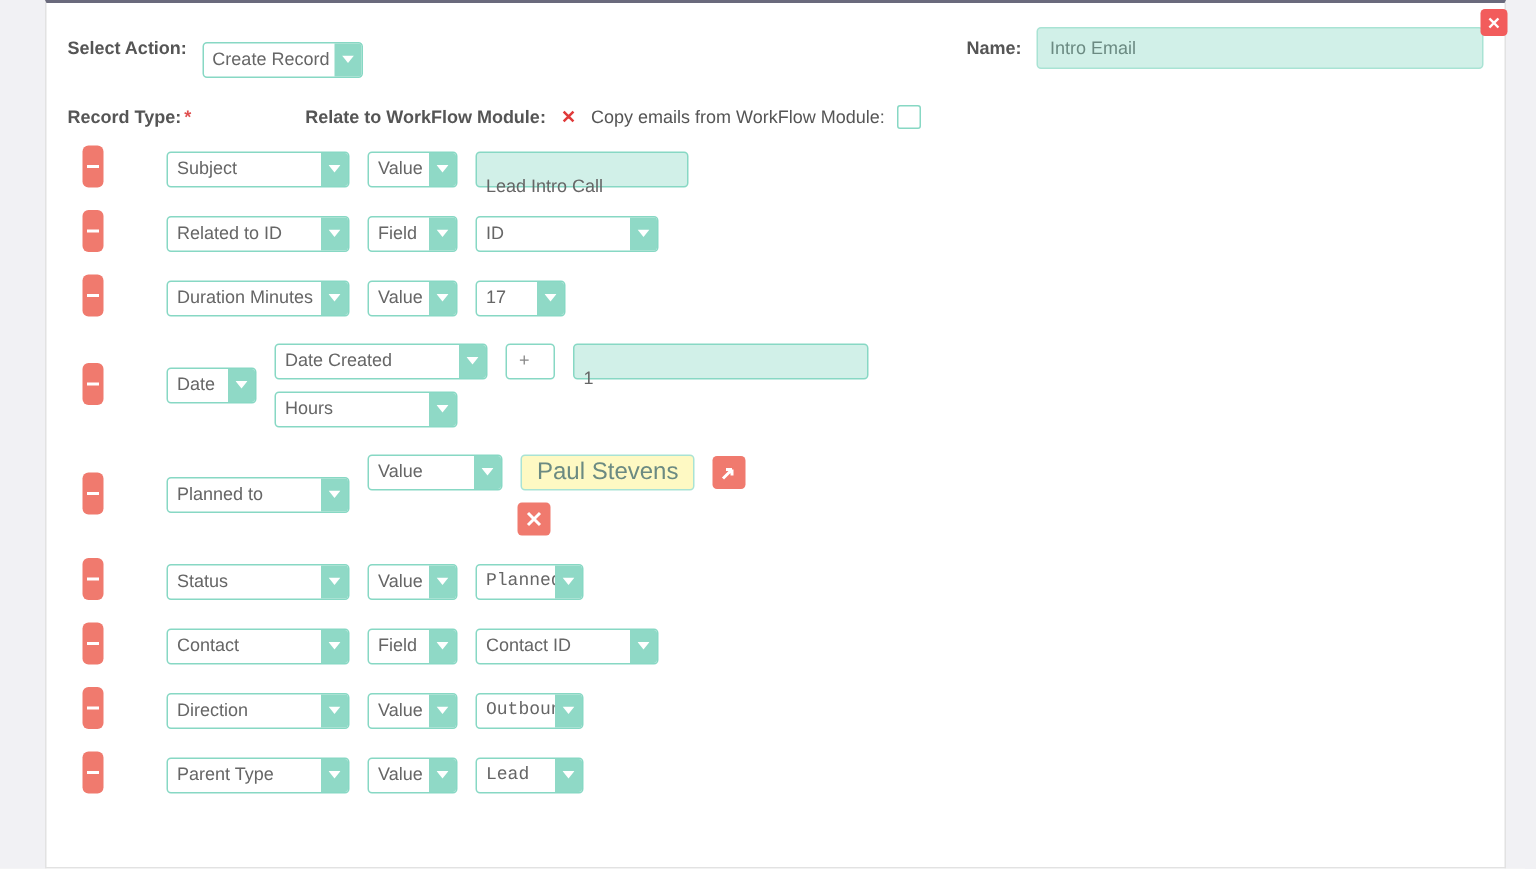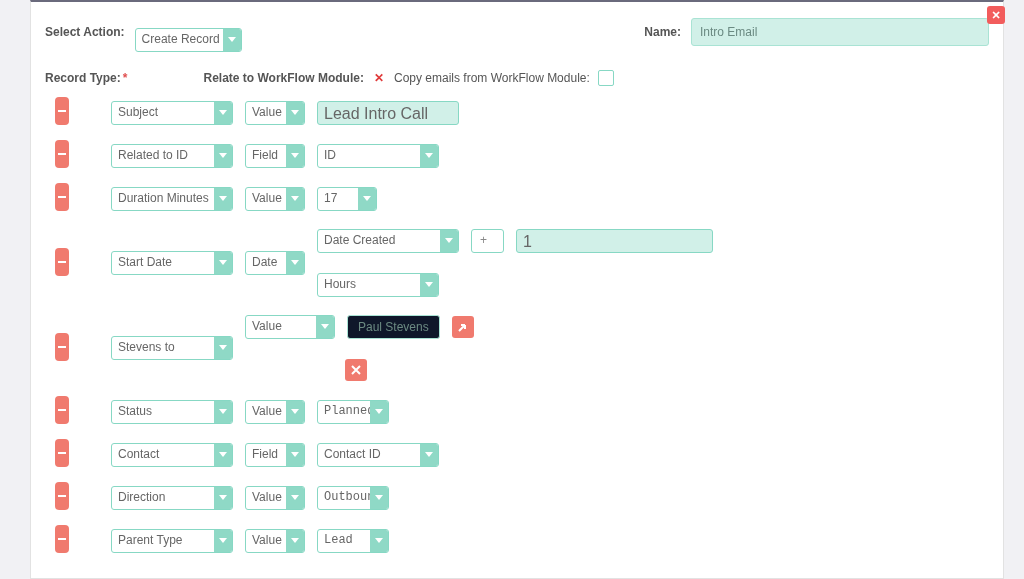--- a/index.html
+++ b/index.html
@@ -21,28 +21,28 @@
   .close-btn{position:absolute;right:-2px;top:4px;width:18px;height:18px;background:#f25c5c;border-radius:3px;display:flex;align-items:center;justify-content:center;color:#fff;font-weight:bold;font-size:11px;}
   .subbar{display:flex;align-items:center;gap:8px;margin-bottom:14px;}
   .relate-lbl{font-weight:600;color:#555;}
   .redx{color:#e03a3a;font-weight:bold;margin:0 2px;}
   .chk{display:inline-block;width:14px;height:14px;border:1px solid #87d8c4;border-radius:2px;vertical-align:middle;}
   .rows{display:flex;flex-direction:column;gap:18px;padding-left:10px;}
   .row{display:flex;align-items:center;gap:12px;}
   .minus{width:14px;height:28px;background:#f07a6e;border-radius:4px;display:flex;align-items:center;justify-content:center;margin-top:-3px;}
   .minus:before{content:"";width:8px;height:2px;background:#fff;}
   .valbox{display:inline-flex;align-items:stretch;border:1px solid #87d8c4;border-radius:3px;height:22px;background:#fff;}
-  .valbox .vtxt{flex:1;padding:3px 6px;font-size:16px;color:#666;}
+  .valbox .vtxt{flex:1;padding:3px 6px;font-size:12px;color:#666;margin-top:12px;}
   .valbox.input-teal{background:#d1f0e8;}
   .valbox.w140{width:140px;}
   .valbox.w200{width:195px;}
   .plus-sel{display:inline-flex;align-items:stretch;border:1px solid #87d8c4;border-radius:3px;height:22px;background:#fff;}
   .plus-sel .txt{padding:3px 8px;color:#888;}
-  .stack{display:flex;flex-direction:column;gap:20px;}
-  .tag{display:inline-flex;align-items:center;background:#0f172a;border:1px solid #a9e3d4;border-radius:3px;height:22px;padding:0 10px;color:#6b8a82;font-size:12px;}
+  .stack{display:flex;flex-direction:column;gap:8px;}
+  .tag{display:inline-flex;align-items:center;background:#fef9c3;border:1px solid #a9e3d4;border-radius:3px;height:22px;padding:0 10px;color:#6b8a82;font-size:16px;}
   .sq-btn{width:22px;height:22px;background:#f07a6e;border-radius:3px;display:flex;align-items:center;justify-content:center;}
   .sq-btn svg{stroke:#fff;fill:none;stroke-width:2;}
   .flex-gap{display:flex;gap:12px;align-items:center;}
 </style>
 </head>
 <body>
 
 <div class="page">
   <div class="panel">
     <div class="close-btn">✕</div>
@@ -151,28 +151,20 @@
               <svg width="8" height="6">
                 <path d="M0 0 L4 5 L8 0 Z"></path>
               </svg>
             </span>
           </div>
       </div>
 
       <div class="row">
         <div class="minus"></div>
         <div style="width:18px"></div>
-        <div class="sel w120">
-            <span class="txt">Start Date</span>
-            <span class="caret">
-              <svg width="8" height="6">
-                <path d="M0 0 L4 5 L8 0 Z"></path>
-              </svg>
-            </span>
-          </div>
         <div class="sel w60">
             <span class="txt">Date</span>
             <span class="caret">
               <svg width="8" height="6">
                 <path d="M0 0 L4 5 L8 0 Z"></path>
               </svg>
             </span>
           </div>
         <div class="stack">
           <div class="flex-gap">
@@ -204,21 +196,21 @@
                 </span>
               </div>
           </div>
         </div>
       </div>
 
       <div class="row assigned-row">
         <div class="minus"></div>
         <div style="width:18px"></div>
         <div class="sel w120">
-            <span class="txt">Stevens to</span>
+            <span class="txt">Planned to</span>
             <span class="caret">
               <svg width="8" height="6">
                 <path d="M0 0 L4 5 L8 0 Z"></path>
               </svg>
             </span>
           </div>
         <div class="stack">
           <div class="flex-gap">
             <div class="sel" style="width:88px">
                 <span class="txt">Value</span>

